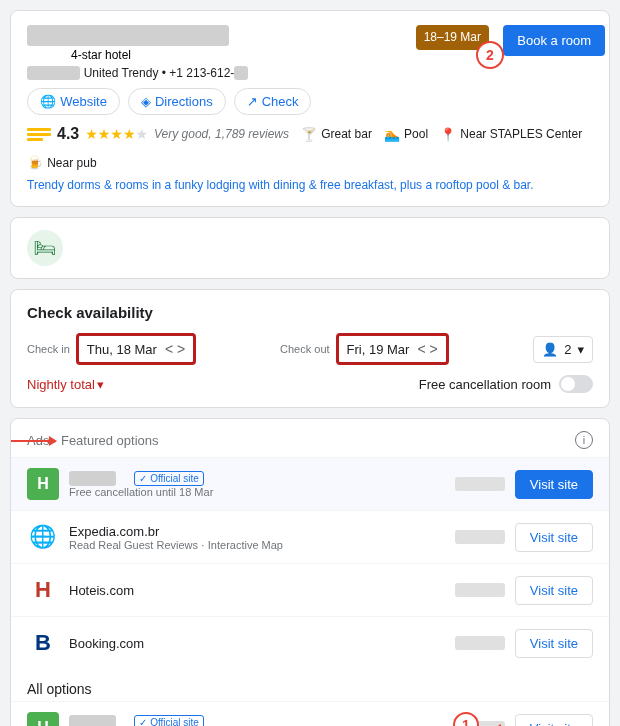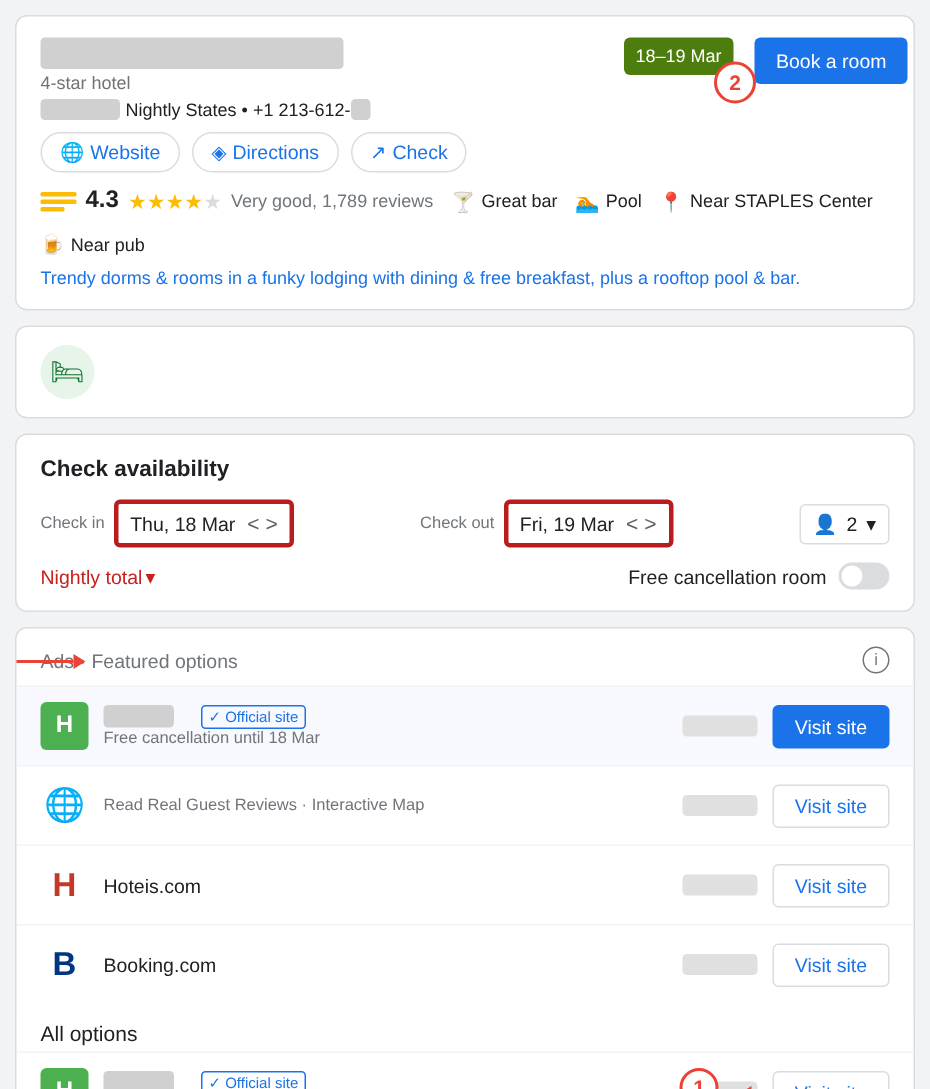--- a/index.html
+++ b/index.html
@@ -25,22 +25,23 @@
     
     .hotel-name {
       font-size: 18px;
       font-weight: bold;
       color: #333;
       margin-bottom: 2px;
       letter-spacing: 0.5px;
     }
     .hotel-type {
       font-size: 12px;
-      color: #737373;
+      color: #000000;
       margin-bottom: 4px;
+      margin-left: 44px;
     }
     .hotel-contact {
       font-size: 12px;
       color: #70757a;
       margin-bottom: 8px;
     }
     .hotel-contact span.country {
       color: #202124;
     }
     .hotel-actions {
@@ -70,21 +71,21 @@
       border-radius: 4px;
       padding: 8px 14px;
       font-size: 13px;
       cursor: pointer;
       font-weight: 500;
     }
     .date-badge {
       position: absolute;
       top: 14px;
       right: 120px;
-      background: #4d7c0f;
+      background: #a16207;
       color: #fff;
       border-radius: 4px;
       padding: 4px 8px;
       font-size: 12px;
       text-align: center;
       line-height: 1.4;
     }
     .rating-row {
       display: flex;
       align-items: center;
@@ -114,20 +115,21 @@
       color: #202124;
     }
     .stars {
       color: #fbbc04;
       font-size: 14px;
     }
     .star-gray { color: #dadce0; }
     .reviews {
       font-size: 12px;
       color: #70757a;
+      font-style: italic;
     }
     .amenity-pill {
       display: flex;
       align-items: center;
       gap: 4px;
       font-size: 12px;
       color: #202124;
     }
     .amenity-icon {
       font-size: 13px;
@@ -430,21 +432,21 @@
   <div class="card rel-wrap">
     
     <div class="annotation" style="top: 30px; right: 105px;">
       <span>2</span>
     </div>
 
     <div class="hotel-name blurred-text">Freehand Los Angeles</div>
     <div class="hotel-type">4-star hotel</div>
     <div class="hotel-contact">
       <span class="blurred-text">&nbsp;&nbsp;&nbsp;&nbsp;&nbsp;&nbsp;&nbsp;&nbsp;&nbsp;&nbsp;&nbsp;&nbsp;&nbsp;&nbsp;&nbsp;&nbsp;</span>
-      <span class="country"> <span>Nightly States</span> • <span>+1 213-612-</span><span class="blurred-text">&nbsp;&nbsp;&nbsp;&nbsp;</span></span>
+      <span class="country"> <span>United Trendy</span> • <span>+1 213-612-</span><span class="blurred-text">&nbsp;&nbsp;&nbsp;&nbsp;</span></span>
     </div>
 
     <div class="hotel-actions">
       <button class="action-btn">
         <span>🌐</span>
         <span>Website</span>
       </button>
       <button class="action-btn">
         <span>◈</span>
         <span>Directions</span>
@@ -562,20 +564,21 @@
       </div>
       <div class="option-price-area">
         <div class="price-blur"></div>
       </div>
       <button class="visit-btn primary">Visit site</button>
     </div>
 
     <div class="option-row">
       <div class="site-logo" style="font-size:22px;">🌐</div>
       <div class="option-info">
+        <div class="option-name">Expedia.com.br</div>
         <div class="option-sub">Read Real Guest Reviews · Interactive Map</div>
       </div>
       <div class="option-price-area">
         <div class="price-blur"></div>
       </div>
       <button class="visit-btn">Visit site</button>
     </div>
 
     <div class="option-row">
       <div class="site-logo" style="color:#c0392b; font-size:22px; font-weight:bold;">H</div>

